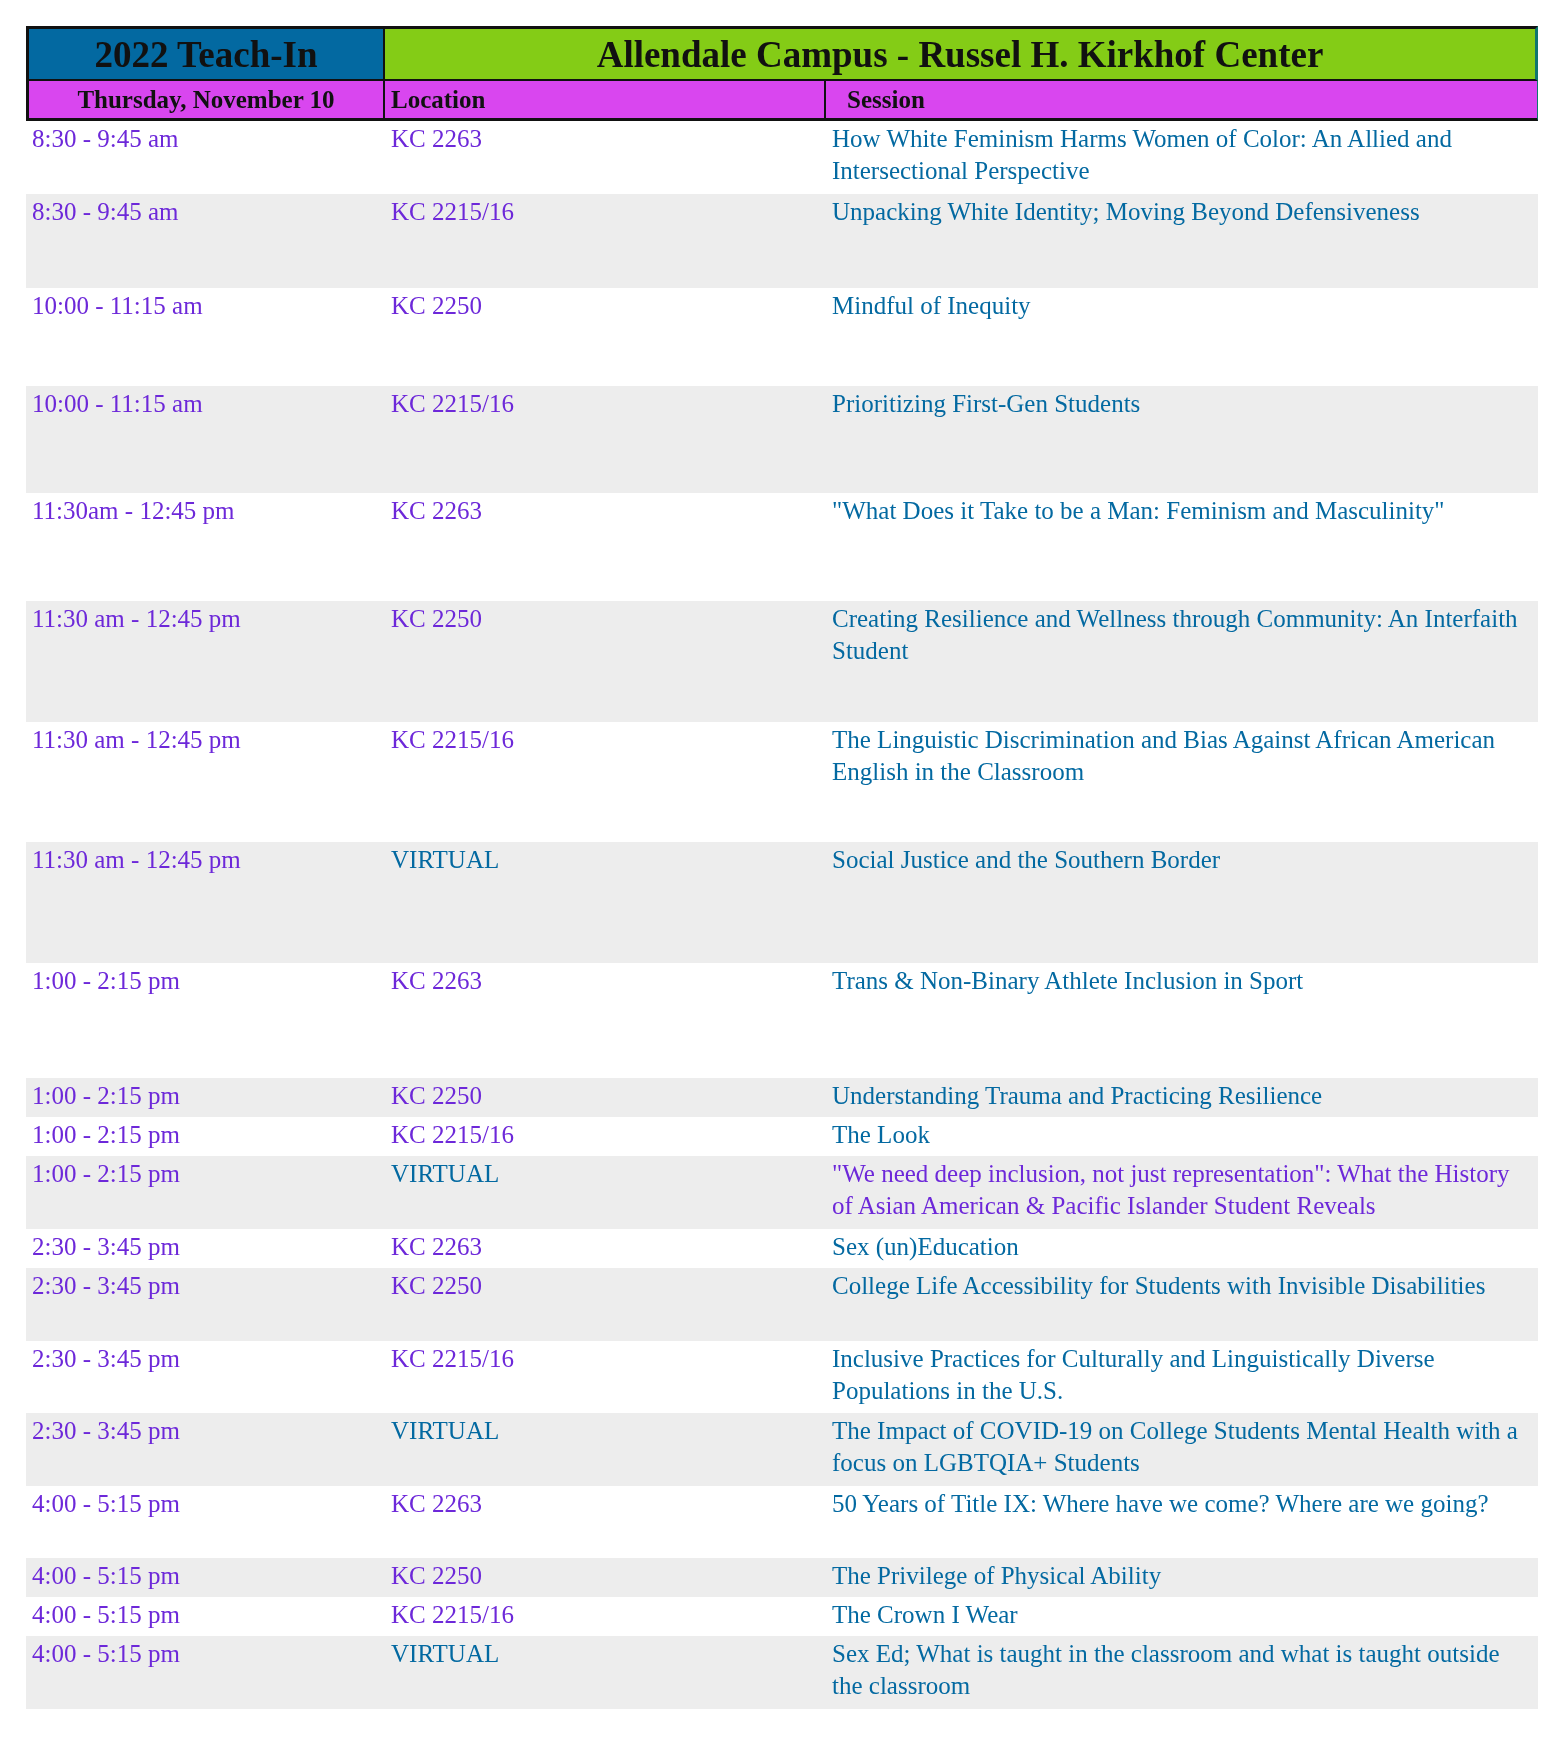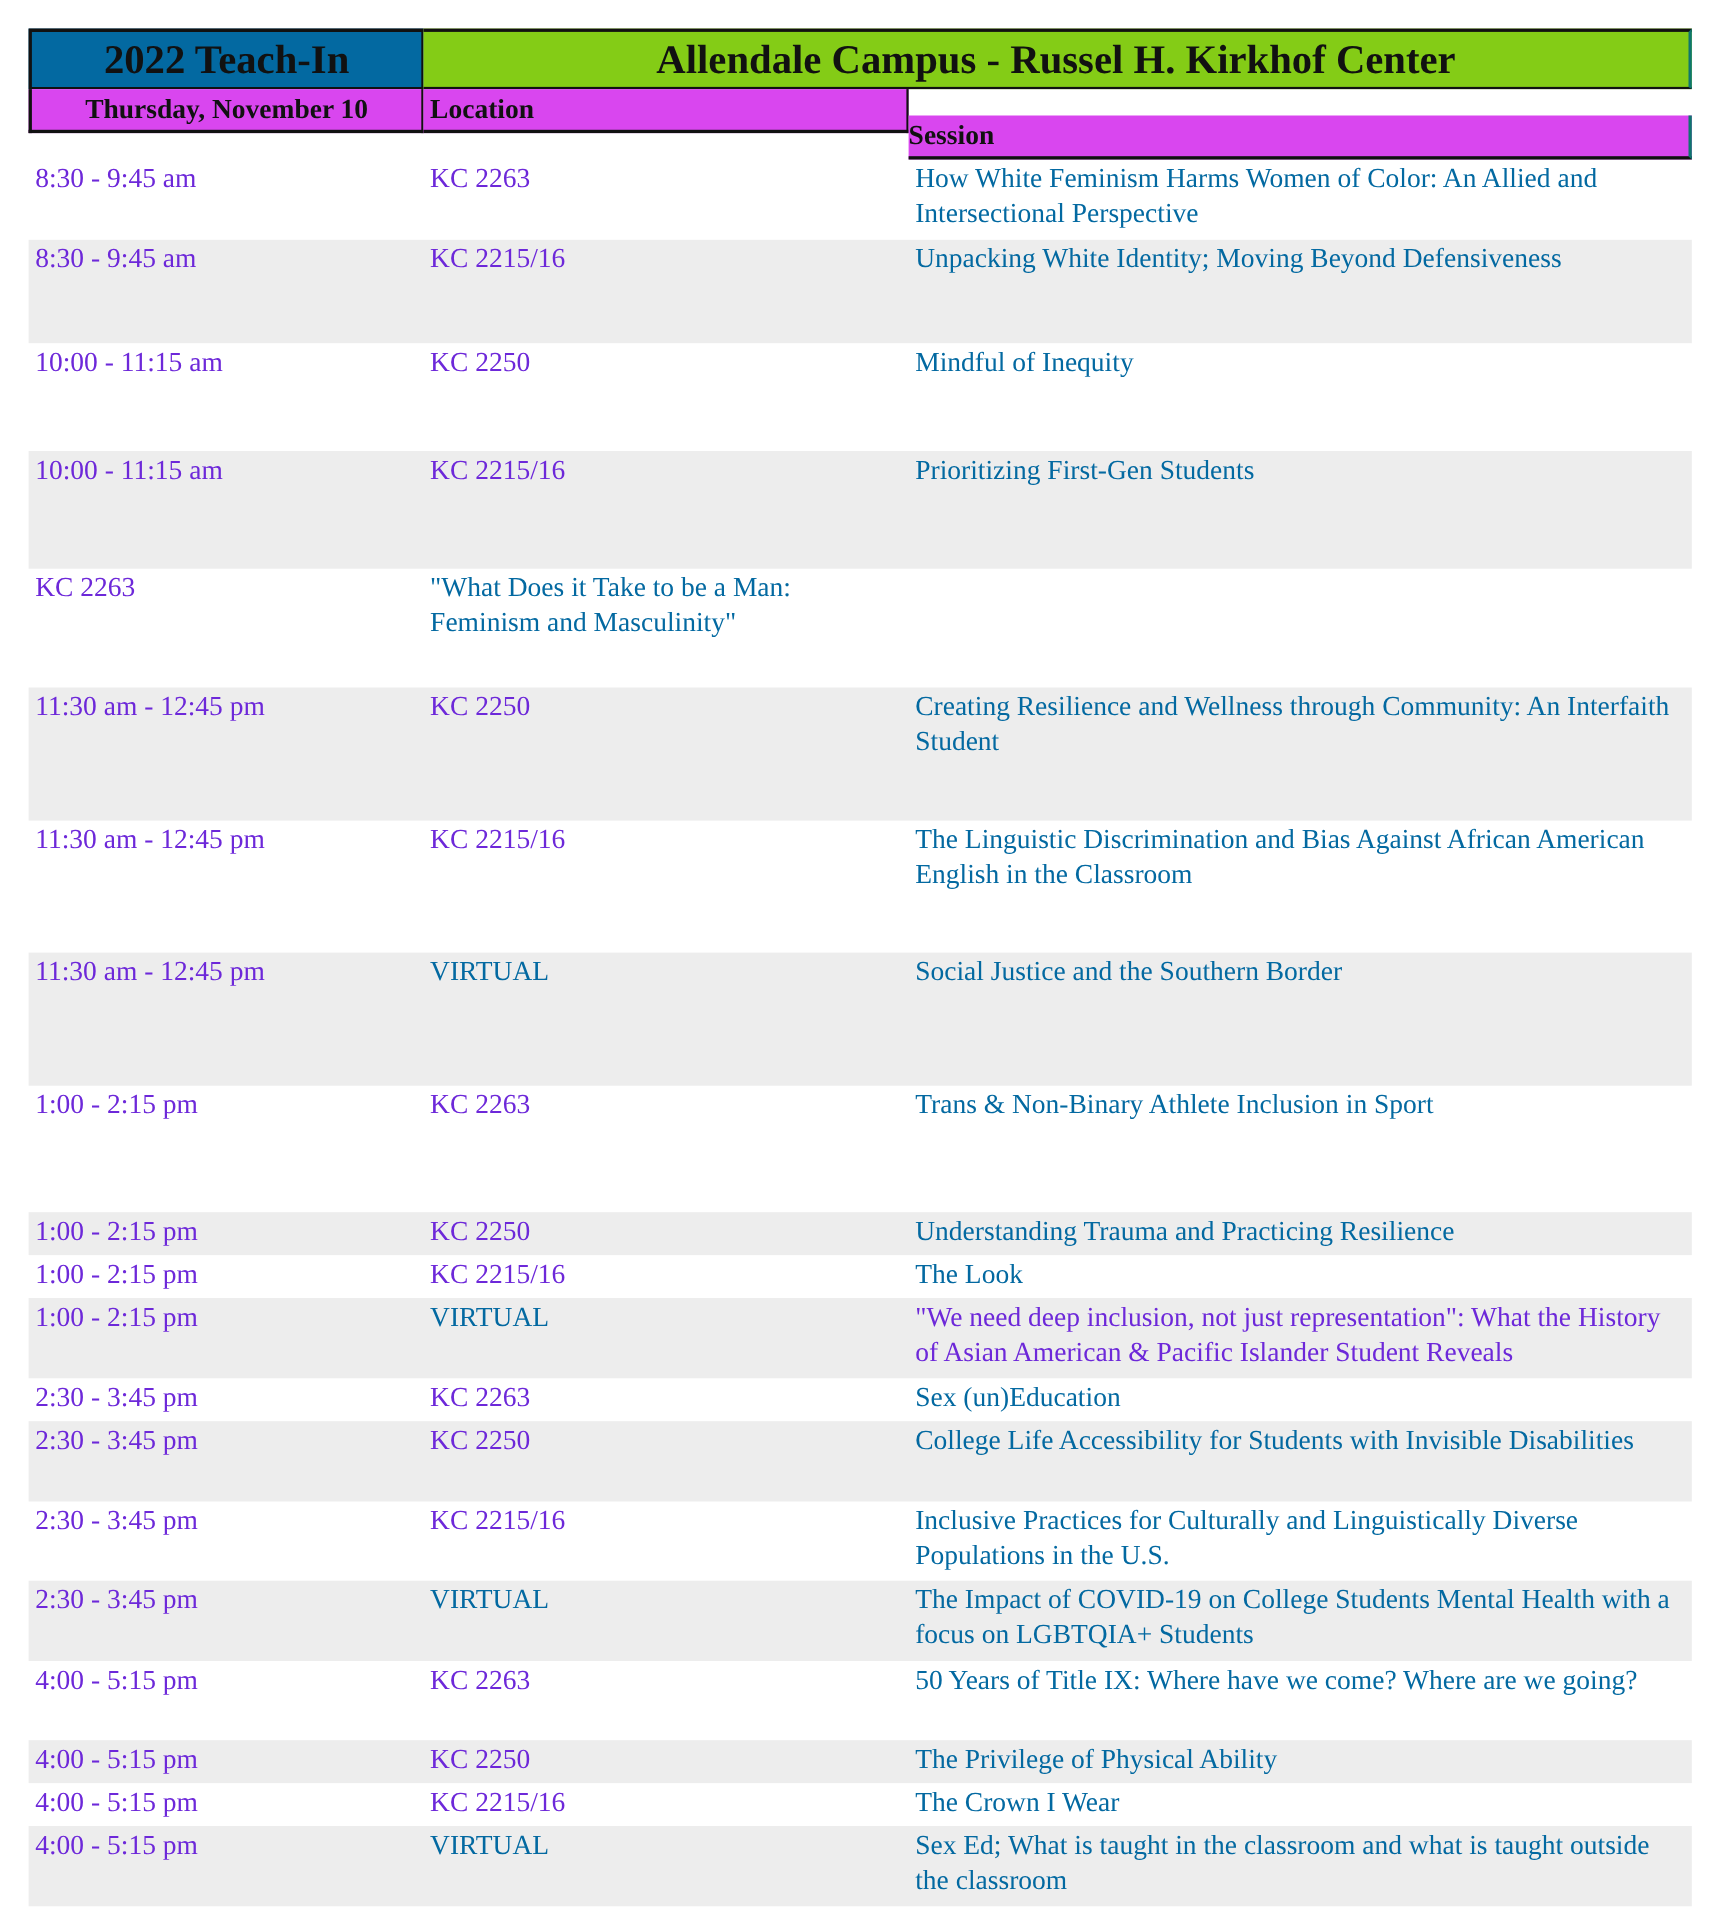--- a/index.html
+++ b/index.html
@@ -9,21 +9,21 @@
   .hdr { display: grid; grid-template-columns: 359px 1153px; }
   .hdr-row1 .c { height: 50px; display: flex; align-items: center; justify-content: center;
                  font-weight: bold; font-size: 37px; border-top: 3px solid #111; }
   .hdr-row1 .c1 { background: #0369a1; border-left: 3px solid #111; border-right: 2px solid #111; border-bottom: 2px solid #111; }
   .hdr-row1 .c2 { background: #84cc16; border-right: 3px solid #0f766e; border-bottom: 2px solid #111; }
   .hdr-row2 { display: grid; grid-template-columns: 359px 441px 712px; }
   .hdr-row2 .c { height: 37px; display: flex; align-items: center; font-weight: bold; font-size: 25px;
                  border-bottom: 3px solid #111; background: #d946ef; }
   .hdr-row2 .c1 { justify-content: center; border-left: 3px solid #111; border-right: 2px solid #111; }
   .hdr-row2 .c2 { padding-left: 6px; border-right: 2px solid #111; }
-  .hdr-row2 .c3 { padding-left: 0; border-right: 3px solid #0f766e; margin-top: 24px; }
+  .hdr-row2 .c3 { padding-left: 21px; border-right: 1px solid #0f766e; }
   .body { }
   .row { display: grid; grid-template-columns: 359px 441px 712px; font-size: 25px; line-height: 32px; }
   .row.alt { background: #ededed; }
   .row .cell { padding: 2px 6px 0 6px; }
   .row .loc { padding-left: 6px; }
   .blue { color: #0369a1; }
   .black { color: #6d28d9; }
 </style>
 </head>
 <body>
@@ -53,20 +53,21 @@
         <div class="cell black">10:00 - 11:15 am</div>
         <div class="cell loc black">KC 2250</div>
         <div class="cell blue">Mindful of Inequity</div>
       </div>
       <div class="row alt" style="height: 107px;">
         <div class="cell black">10:00 - 11:15 am</div>
         <div class="cell loc black">KC 2215/16</div>
         <div class="cell blue">Prioritizing First-Gen Students</div>
       </div>
       <div class="row" style="height: 108px;">
+        <div class="cell black">11:30am - 12:45 pm</div>
         <div class="cell loc black">KC 2263</div>
         <div class="cell blue">"What Does it Take to be a Man: Feminism and Masculinity"</div>
       </div>
       <div class="row alt" style="height: 121px;">
         <div class="cell black">11:30 am - 12:45 pm</div>
         <div class="cell loc black">KC 2250</div>
         <div class="cell blue">Creating Resilience and Wellness through Community: An Interfaith Student</div>
       </div>
       <div class="row" style="height: 120px;">
         <div class="cell black">11:30 am - 12:45 pm</div>

